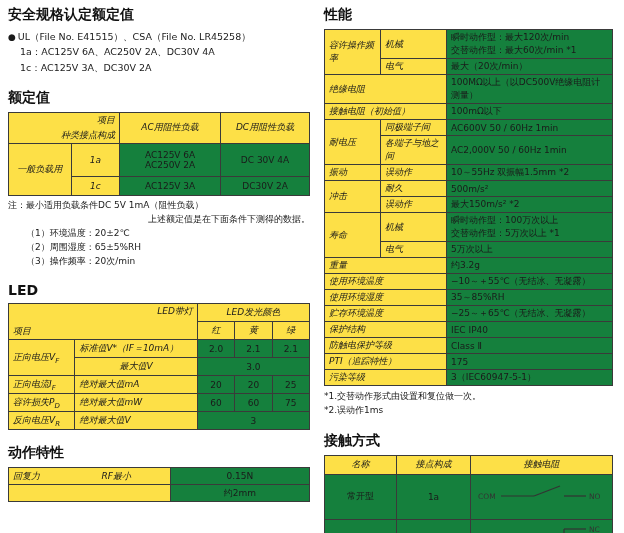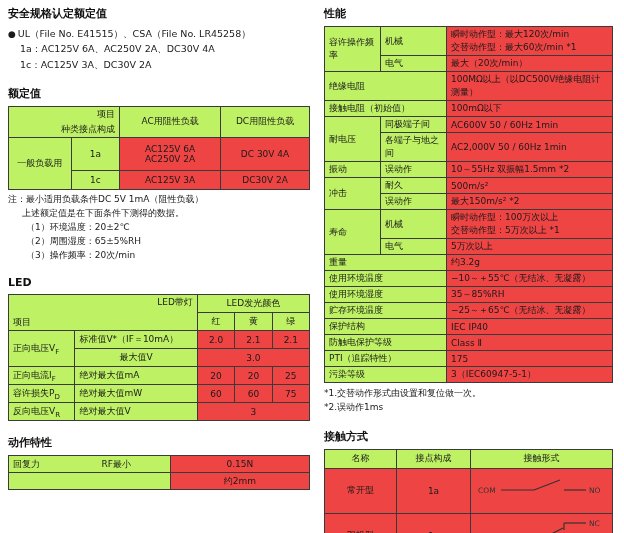--- a/index.html
+++ b/index.html
@@ -4,40 +4,40 @@
 <style>
   html,body{margin:0;padding:0;background:#fff;}
   body{
     width:624px;height:533px;overflow:hidden;
     font-family:"DejaVu Sans","Liberation Sans",sans-serif;
     font-size:9px;color:#1a1a1a;
   }
   .page{display:flex;gap:14px;padding:6px 8px;box-sizing:border-box;}
   .col-left{width:302px;flex:none;}
   .col-right{width:288px;flex:none;}
-  h2{font-size:11px;font-weight:700;margin:0 0 5px 0;color:#111;}
+  h2{font-size:14px;font-weight:700;margin:0 0 5px 0;color:#111;}
   .mt{margin-top:14px;}
   table{border-collapse:collapse;width:100%;table-layout:fixed;}
   td{border:1px solid #3a3a3a;padding:1px 4px;font-size:9px;vertical-align:middle;}
-  .hd{background:#bef264;}
+  .hd{background:#fde047;font-style:italic;}
   .ctr{text-align:center;}
   .pre{white-space:pre-line;}
-  .val{background:#ef4444;}
+  .val{background:#15803d;}
   
   .safety-line{line-height:1.6;font-size:9.5px;}
   .indent{padding-left:12px;}
   .bullet{font-size:9px;margin-right:2px;}
   
   .corner-box{display:flex;flex-direction:column;justify-content:space-between;height:100%;min-height:28px;}
   .corner-tr{align-self:flex-end;}
   .corner-bottom{display:flex;justify-content:flex-end;align-items:flex-end;}
   
   .note{line-height:1.55;margin-top:3px;}
   .note div{white-space:nowrap;}
-  .note .n-ind{padding-left:14px;}
+  .note .n-ind{padding-left:14px;text-align:right;}
   .note .n-ind2{padding-left:18px;}
   
   .led-table td{height:15px;}
   sub{font-size:7px;}
   
   .op-cell{display:flex;}
   .op-cell .op-l{flex:1;}
   .op-cell .op-c{width:42%;}
   .op-table td{height:14px;}
   
@@ -295,21 +295,21 @@
     <table class="contact-table">
       <colgroup>
           <col style="width:72px">
           <col style="width:74px">
           <col style="width:142px">
         </colgroup>
       <tbody>
           <tr>
         <td class="hd ctr">名称</td>
         <td class="hd ctr">接点构成</td>
-        <td class="hd ctr">接触形式</td>
+        <td class="hd ctr">接触电阻</td>
       </tr>
       <tr>
         <td class="val ctr diag-cell">常开型</td>
         <td class="val ctr diag-cell">1a</td>
         <td class="val ctr diag-cell">
           <svg width="132" height="26" viewBox="0 0 132 26">
             <text x="2" y="16">COM</text>
             <line x1="25" y1="13" x2="58" y2="13"></line>
             <line x1="58" y1="13" x2="84" y2="3"></line>
             <line x1="88" y1="13" x2="110" y2="13"></line>

